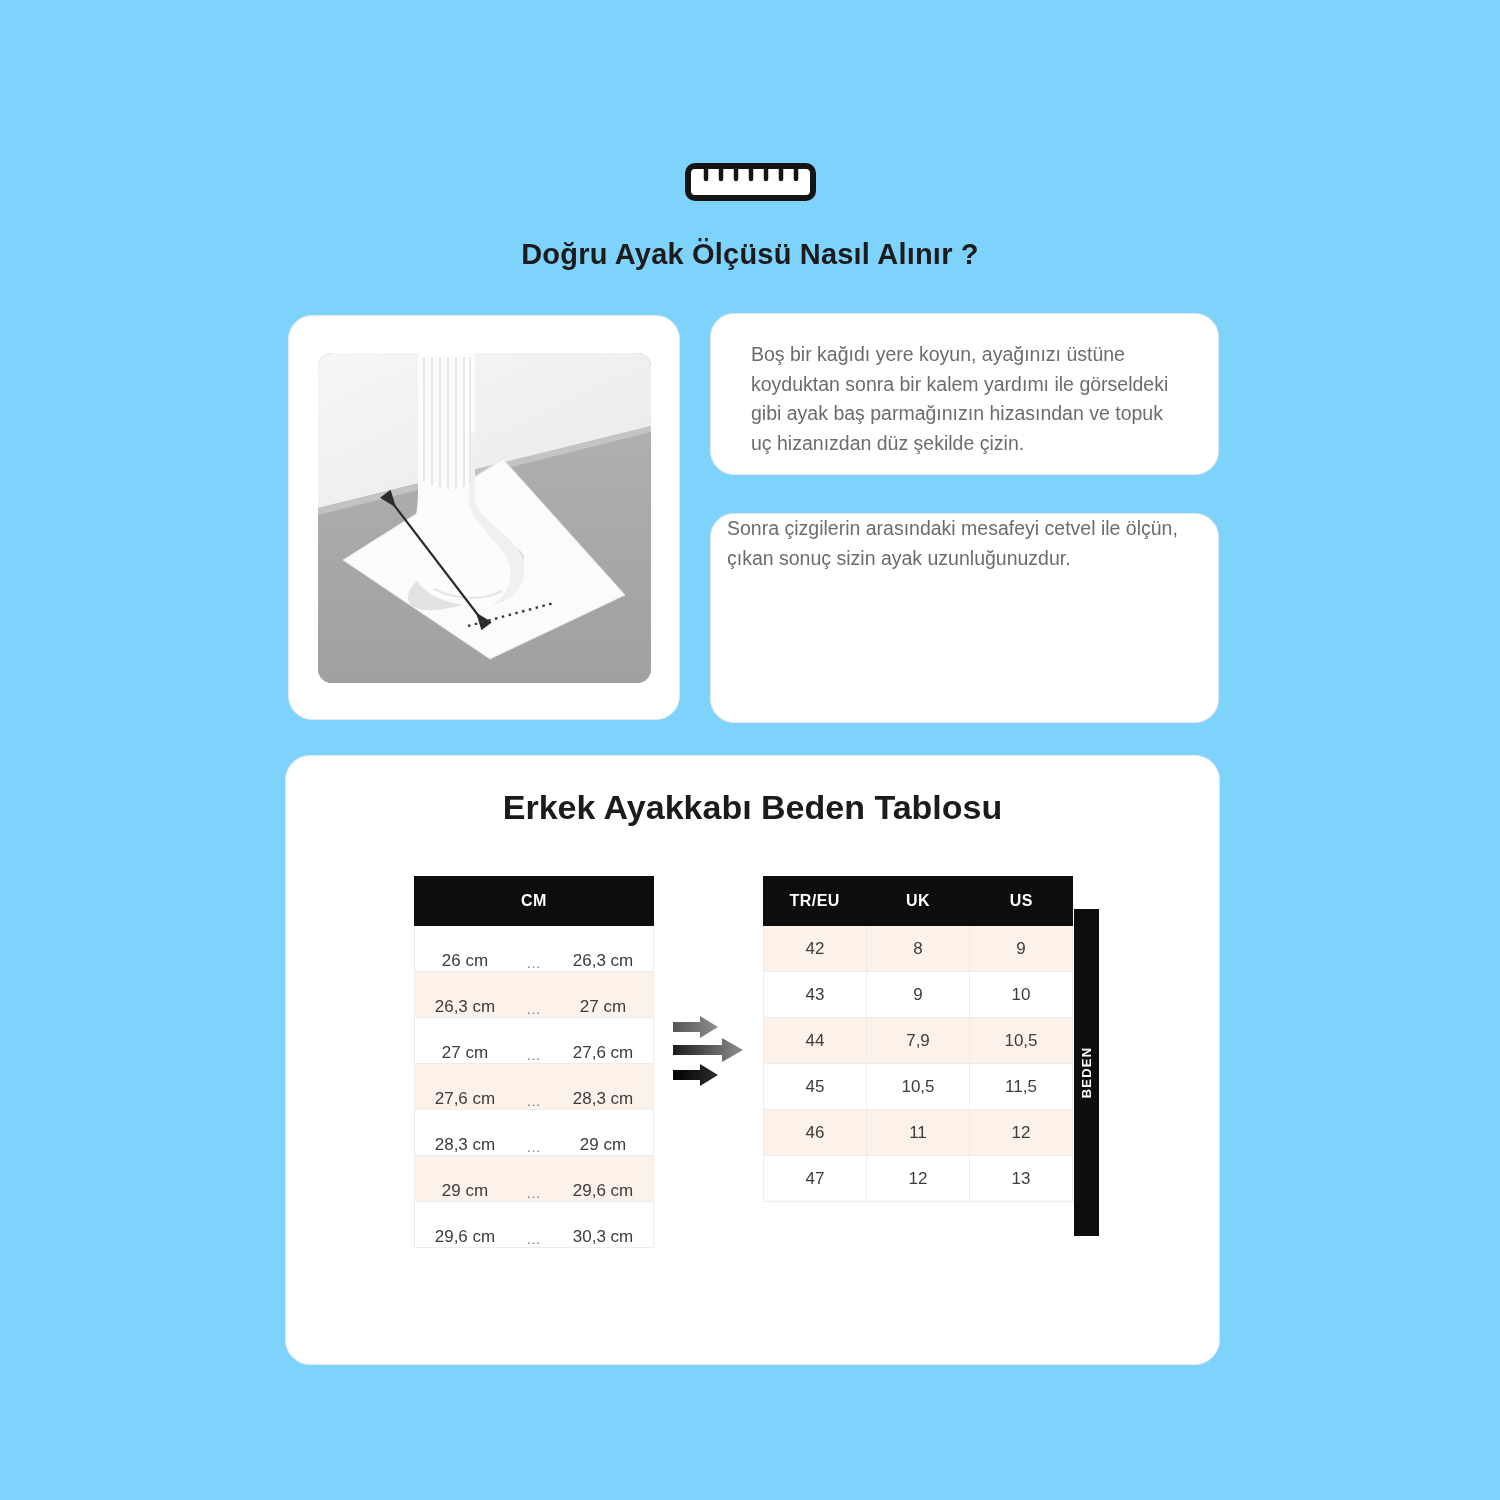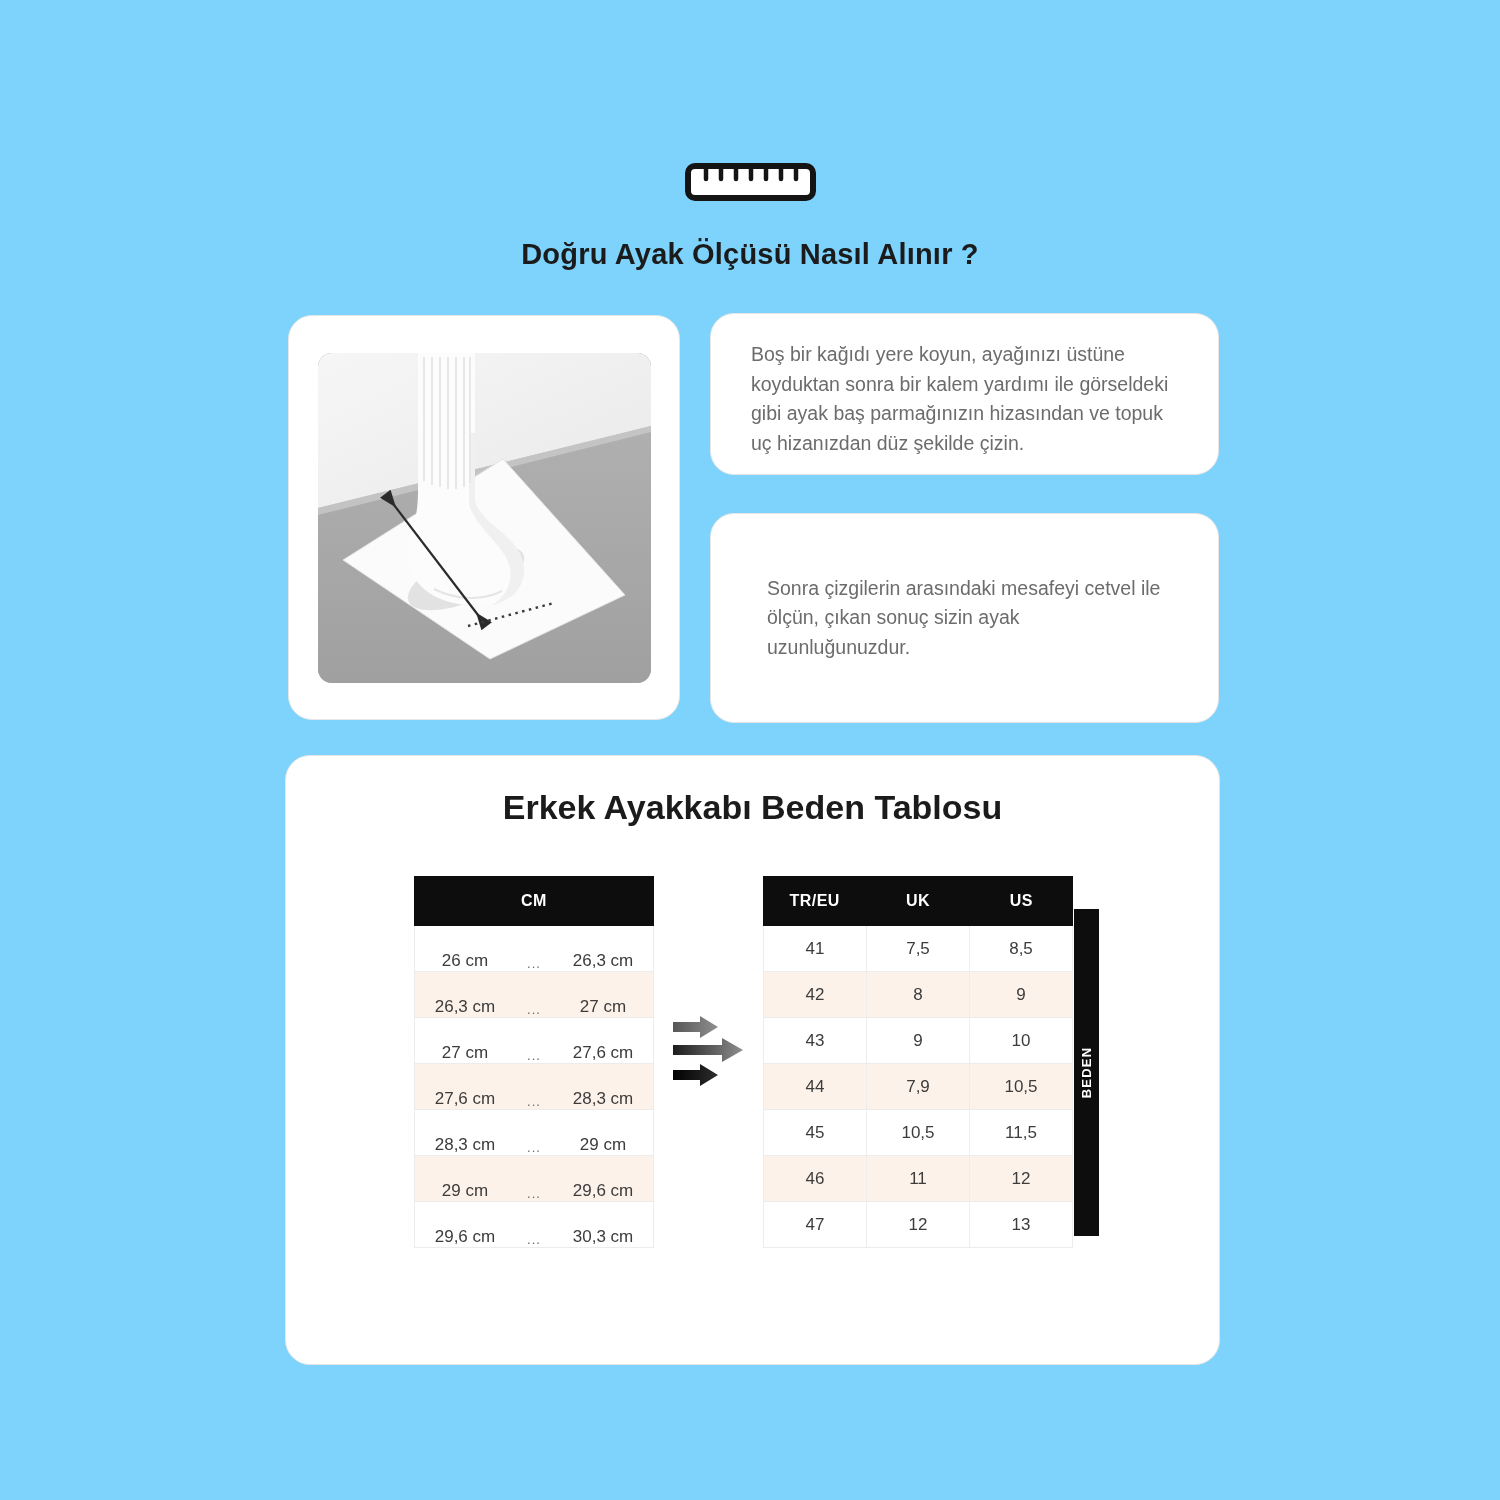--- a/index.html
+++ b/index.html
@@ -14,21 +14,21 @@
     font-size:29px; font-weight:bold; color:#1b1b1b; letter-spacing:.2px;
   }
   
   .card { position:absolute; background:#fff; border:1px solid #e6e6e6; border-radius:24px; box-sizing:border-box; }
   .photo-card { left:288px; top:315px; width:392px; height:405px; }
   .photo {
     position:absolute; left:29px; top:37px; width:333px; height:330px;
     border-radius:14px; overflow:hidden; background:#a8a8a8;
   }
   .text-card-1 { left:710px; top:313px; width:509px; height:162px; padding:26px 40px; }
-  .text-card-2 { left:710px; top:513px; width:509px; height:210px; padding:0 56px; display:flex; align-items:center; }
+  .text-card-2 { left:710px; top:513px; width:509px; height:210px; padding:0 16px; display:flex; }
   .instr { font-size:19.5px; line-height:1.52; color:#6c6c6c; }
   
   .table-card { left:285px; top:755px; width:935px; height:610px; border-radius:25px; }
   .section-title { position:absolute; left:0; top:32px; width:100%; text-align:center; font-size:34px; font-weight:bold; color:#1b1b1b; }
   .cm-table  { position:absolute; left:128px; top:120px; width:240px; }
   .size-table{ position:absolute; left:477px; top:120px; width:310px; }
   .t-head {
     height:50px; background:#0d0d0d; color:#fff; display:flex; align-items:center;
     justify-content:center; font-size:16px; font-weight:bold; letter-spacing:.5px;
   }
@@ -194,25 +194,20 @@
       </svg>
     </div>
 
     <div class="size-table">
       <div class="t-head" id="size-head">
           <span class="size-hcell">TR/EU</span>
           <span class="size-hcell">UK</span>
           <span class="size-hcell">US</span>
         </div>
       <div class="t-rows" id="size-rows">
-          <div class="t-row">
-            <span class="size-cell">41</span>
-            <span class="size-cell">7,5</span>
-            <span class="size-cell">8,5</span>
-          </div>
           <div class="t-row alt">
             <span class="size-cell">42</span>
             <span class="size-cell">8</span>
             <span class="size-cell">9</span>
           </div>
           <div class="t-row">
             <span class="size-cell">43</span>
             <span class="size-cell">9</span>
             <span class="size-cell">10</span>
           </div>

